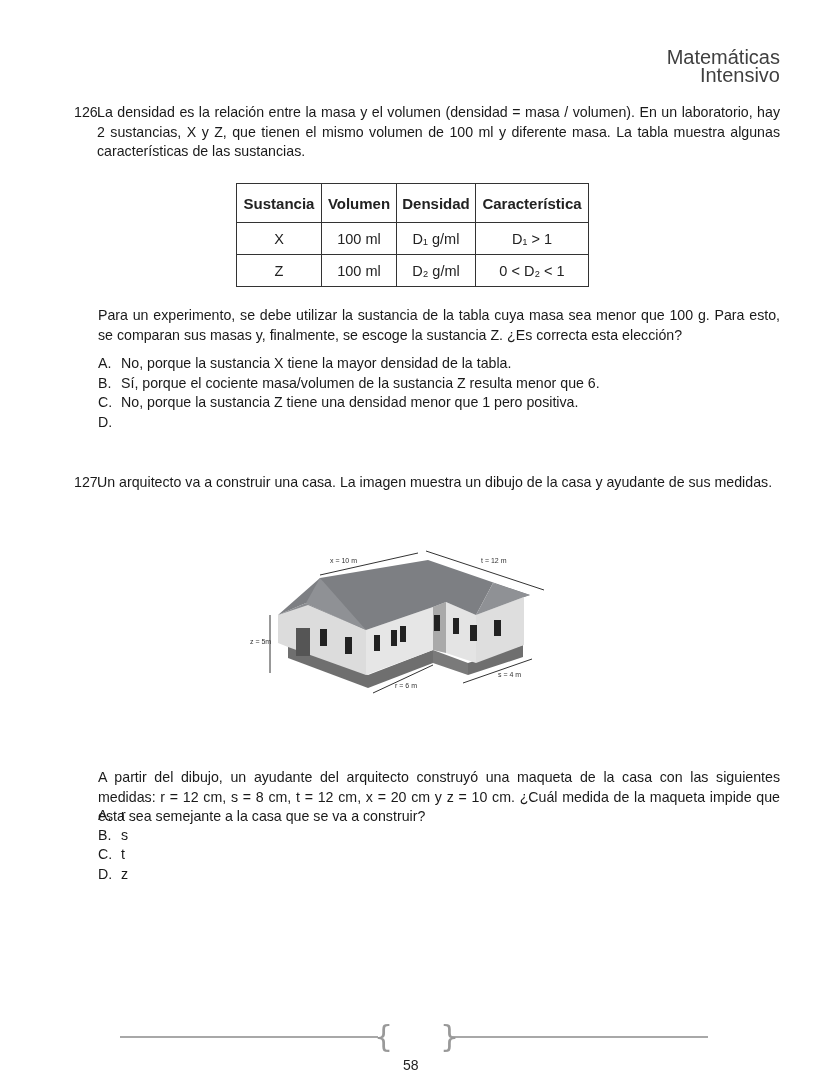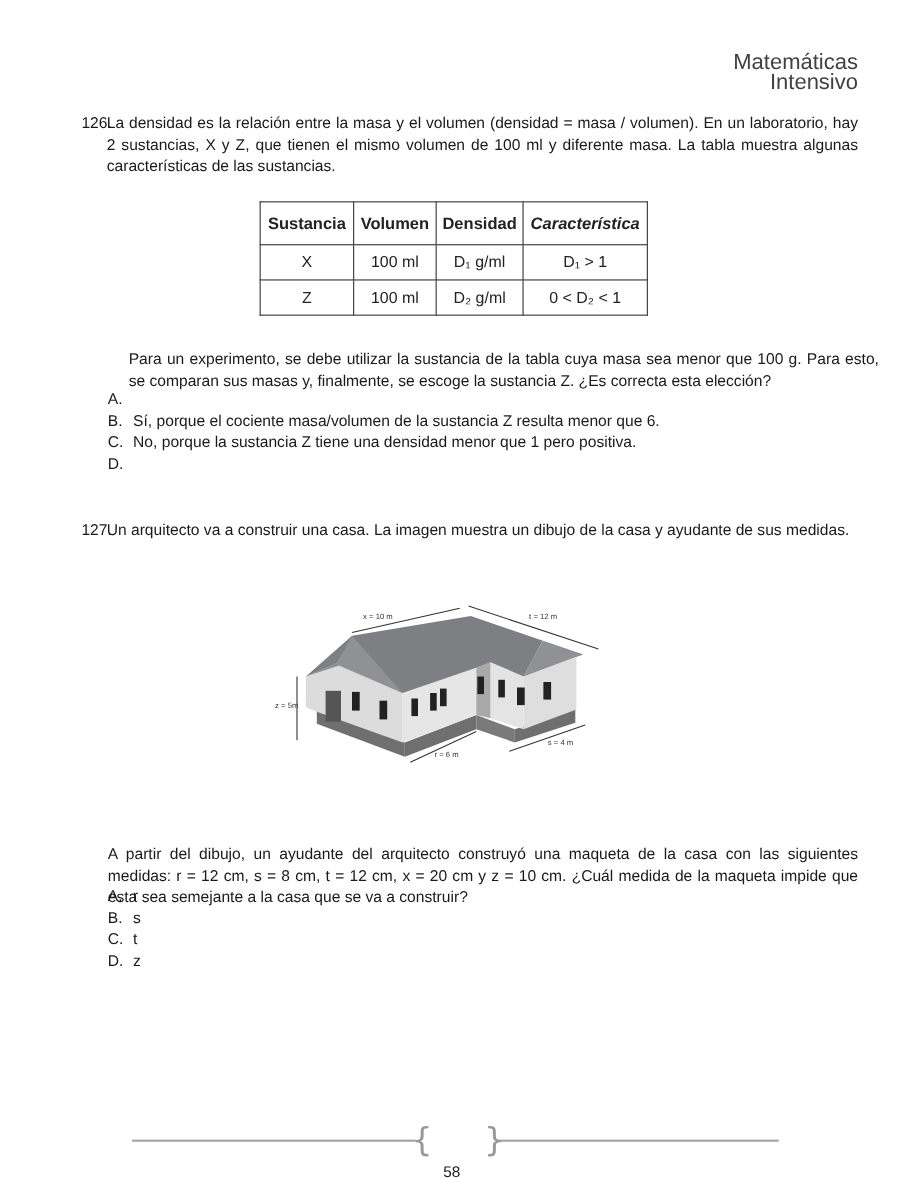--- a/index.html
+++ b/index.html
@@ -16,23 +16,23 @@
     .q .num { display: inline-block; width: 23px; text-indent: 0; }
     .q126 { top: 103px; }
     .q127 { top: 473px; }
     .table-wrap { position: absolute; left: 236px; top: 183px; }
     table { border-collapse: collapse; }
     td, th {
       border: 1.5px solid #333; text-align: center; font-size: 14.5px;
       padding: 0 4px; height: 31px; font-weight: normal; color: #222;
     }
     th { font-weight: bold; height: 38px; font-size: 15px; }
-    th.c1 { width: 76px; } th.c2 { width: 66px; } th.c3 { width: 70px; } th.c4 { width: 104px; font-style: italic; }
+    th.c1 { width: 76px; } th.c2 { width: 66px; } th.c3 { width: 70px; } th.c4 { width: 104px; }
     .para { position: absolute; left: 98px; width: 682px; line-height: 19.5px; text-align: justify; }
-    .p126 { top: 318px; margin-left: 19px; }
+    .p126 { top: 306px; }
     .p127 { top: 768px; }
     .opts { position: absolute; left: 98px; line-height: 19.6px; }
     .opts126 { top: 354px; }
     .opts127 { top: 806px; }
     .opt { display: flex; }
     .opt .letter { width: 23px; }
     .diagram { position: absolute; left: 248px; top: 545px; width: 320px; height: 150px; }
     .footer-line { position: absolute; top: 1036px; height: 1.5px; background: #a8a8a8; }
     .fl-left { left: 120px; width: 258px; }
     .fl-right { left: 452px; width: 256px; }
@@ -75,20 +75,21 @@
     </tr>
   </tbody>
     </table>
 </div>
 
 <div class="para p126">Para un experimento, se debe utilizar la sustancia de la tabla cuya masa sea menor que 100 g. Para esto, se comparan sus masas y, finalmente, se escoge la sustancia Z. ¿Es correcta esta elección?</div>
 
 <div class="opts opts126">
   <div class="opt">
       <span class="letter">A.</span>
+      <span>No, porque la sustancia X tiene la mayor densidad de la tabla.</span>
     </div>
   <div class="opt">
       <span class="letter">B.</span>
       <span>Sí, porque el cociente masa/volumen de la sustancia Z resulta menor que 6.</span>
     </div>
   <div class="opt">
       <span class="letter">C.</span>
       <span>No, porque la sustancia Z tiene una densidad menor que 1 pero positiva.</span>
     </div>
   <div class="opt">

